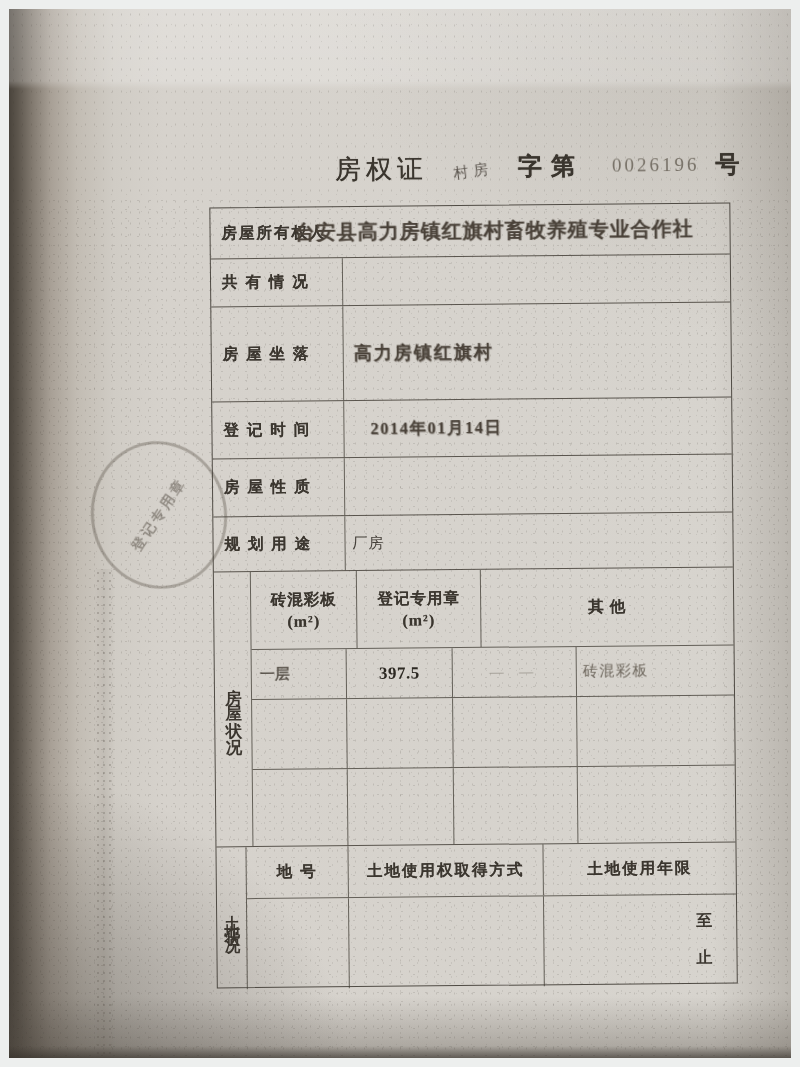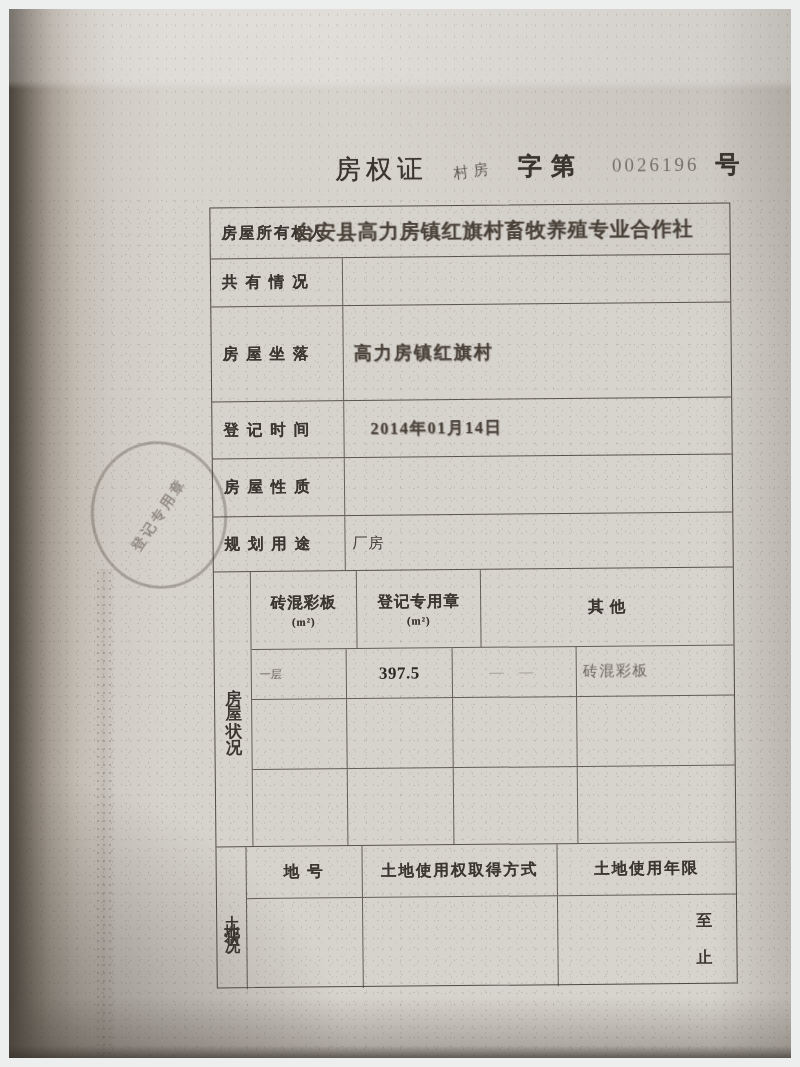--- a/index.html
+++ b/index.html
@@ -83,30 +83,30 @@
   .vtext{writing-mode:vertical-lr;text-orientation:upright;font-weight:bold;font-size:16.5px;letter-spacing:17px;color:#3b362f;}
   .vtext2{writing-mode:vertical-lr;text-orientation:upright;font-weight:bold;font-size:15.5px;letter-spacing:8px;color:#3b362f;}
   .grid{flex:1;display:flex;flex-direction:column;}
   .hrow{display:flex;border-bottom:1.3px solid rgba(62,57,50,.75);}
   .hrow:last-child{border-bottom:none;flex:1;}
   .hh{height:78px;}.hd{height:50px;}.he1{height:70px;}
   .c1{width:95px;}.c2{width:106px;}.c3{width:124px;}.c4{flex:1;}
   .c1,.c2,.c3{border-right:1.3px solid rgba(62,57,50,.75);}
   .hcell{display:flex;flex-direction:column;align-items:center;justify-content:center;
          font-weight:bold;font-size:15.5px;letter-spacing:1px;color:#3b362f;text-shadow:0 0 .5px rgba(59,54,47,.7);}
-  .unit{font-size:11px;margin-top:2px;}
+  .unit{font-size:16px;margin-top:2px;}
   .dcell{display:flex;align-items:center;}
-  .floors{padding-left:8px;font-size:11px;color:#5a544c;filter:blur(.25px);}
+  .floors{padding-left:8px;font-size:15px;color:#5a544c;filter:blur(.25px);font-weight:bold;}
   .area{justify-content:center;font-weight:bold;font-size:17px;color:#2d2923;letter-spacing:.5px;}
   .dashes{justify-content:center;color:rgba(85,79,70,.5);font-size:14px;letter-spacing:6px;filter:blur(.4px);}
   .other-val{padding-left:6px;font-size:15px;color:#6d665c;letter-spacing:1.5px;filter:blur(.4px);}
   
   .lrow-h{display:flex;height:52px;border-bottom:1.3px solid rgba(62,57,50,.75);}
   .lrow-v{display:flex;flex:1;}
-  .k1{width:116px;}.k2{width:195px;}.k3{flex:1;}
+  .k1{width:102px;}.k2{width:195px;}.k3{flex:1;}
   .k1,.k2{border-right:1.3px solid rgba(62,57,50,.75);}
   .kcell{display:flex;align-items:center;justify-content:center;font-weight:bold;font-size:15.5px;
          letter-spacing:2px;color:#3b362f;text-shadow:0 0 .5px rgba(59,54,47,.7);}
   .term-cell{display:flex;flex-direction:column;align-items:flex-end;justify-content:space-evenly;padding-right:24px;}
   .term-cell span{font-weight:bold;font-size:16px;color:#3b362f;}
 </style>
 </head>
 <body>
 
 <div class="photo">

